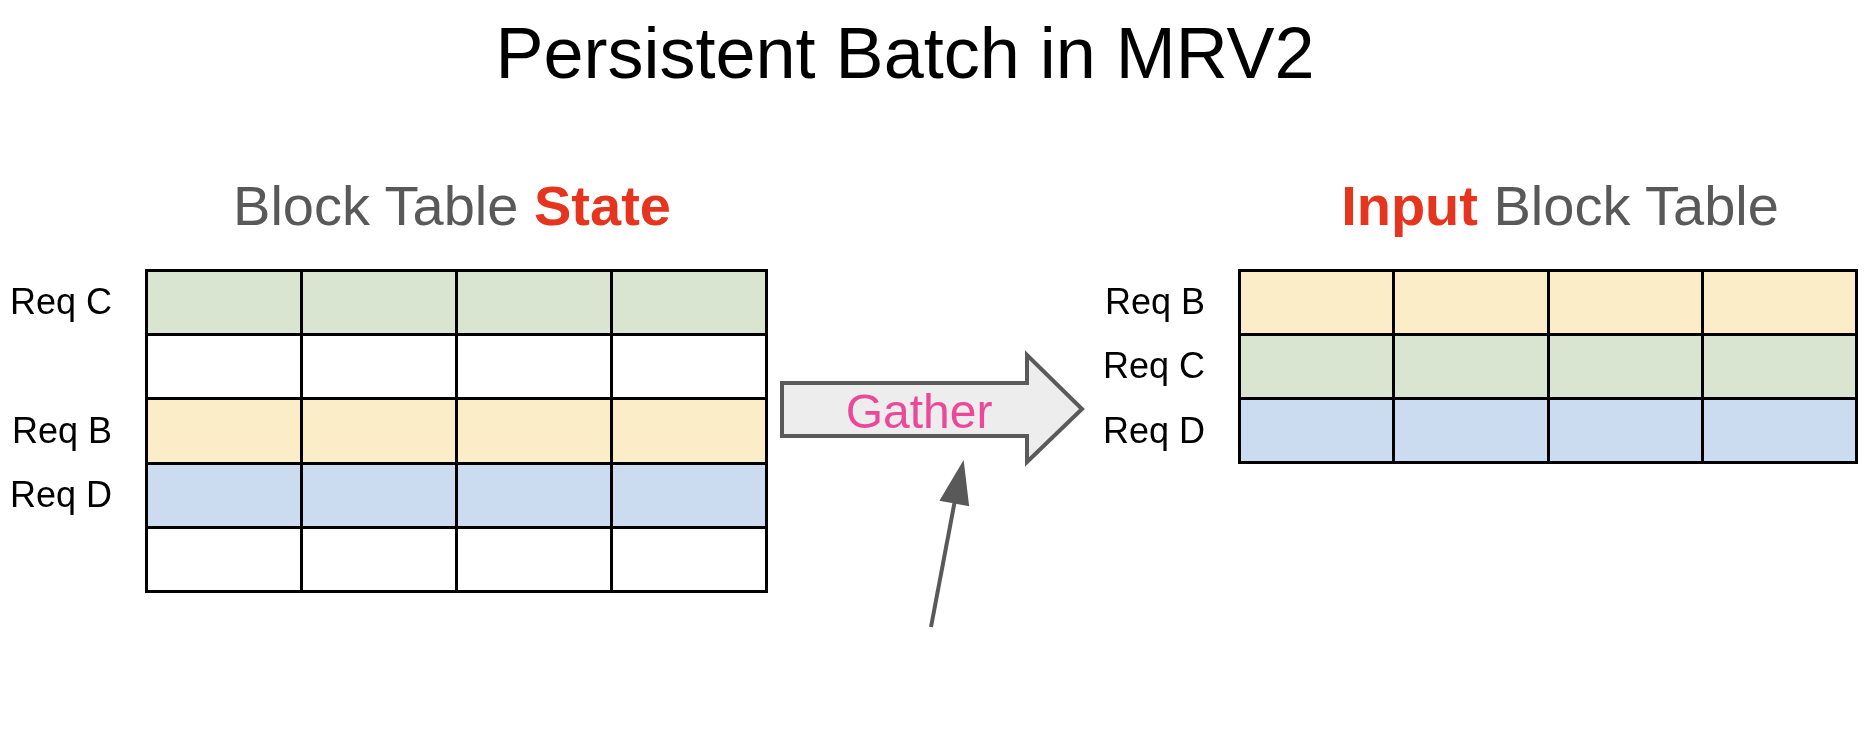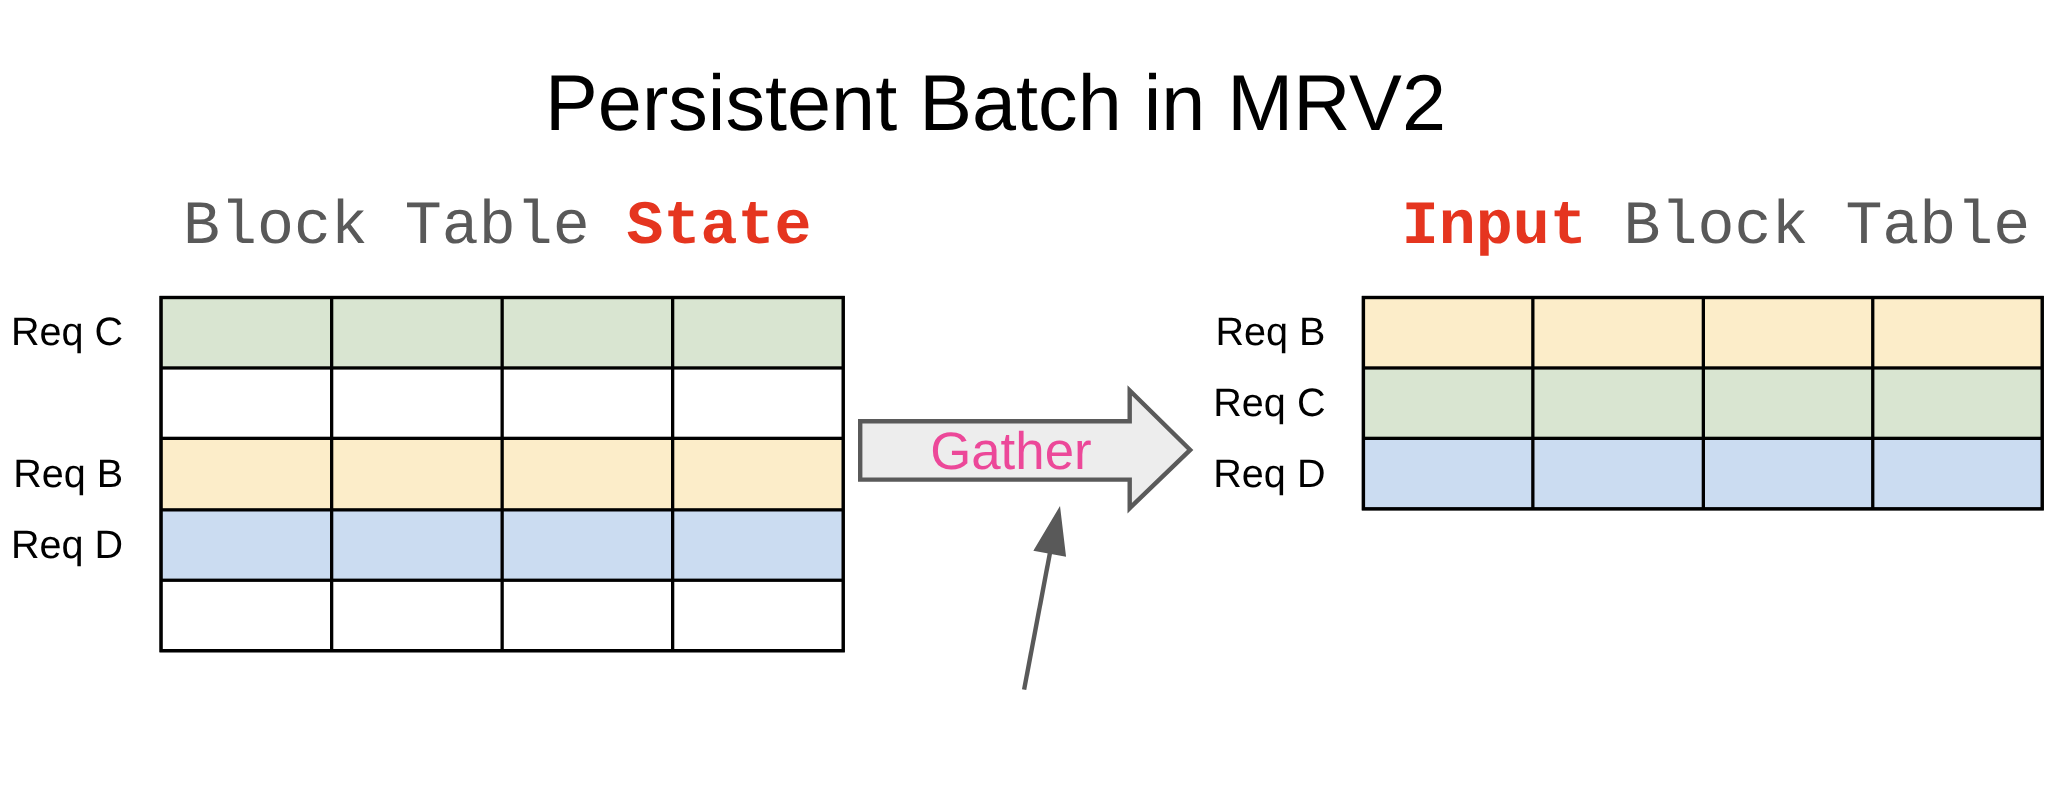--- a/index.html
+++ b/index.html
@@ -2,25 +2,25 @@
 <html><head>
 <meta charset="utf-8">
 <style>
   html,body{margin:0;padding:0;background:#ffffff;}
   .canvas{
     position:relative;width:1874px;height:736px;background:#ffffff;overflow:hidden;
     font-family:"Liberation Sans", sans-serif;color:#000;
   }
   .title{
     position:absolute;top:16px;left:905px;transform:translateX(-50%);
-    font-size:72px;line-height:1.05;color:#000;white-space:nowrap;margin-top:41px;
+    font-size:72px;line-height:1.05;color:#000;white-space:nowrap;
   }
   .table-heading{
     position:absolute;top:178px;transform:translateX(-50%);
-    font-size:56px;line-height:1.0;white-space:nowrap;color:#595959;font-family:Liberation Mono, monospace;
+    font-size:56px;line-height:1.0;white-space:nowrap;color:#595959;
   }
   .heading-left{left:452px;}
   .heading-right{left:1560px;}
   .hl-red{font-weight:bold;}
   .block-table{
     position:absolute;display:grid;gap:3px;background:#000;border:3px solid #000;
   }
   .table-left{left:145px;top:269px;width:617px;height:318px;
     grid-template-columns:repeat(4,1fr);grid-template-rows:repeat(5,1fr);}
   .table-right{left:1238px;top:269px;width:614px;height:189px;

